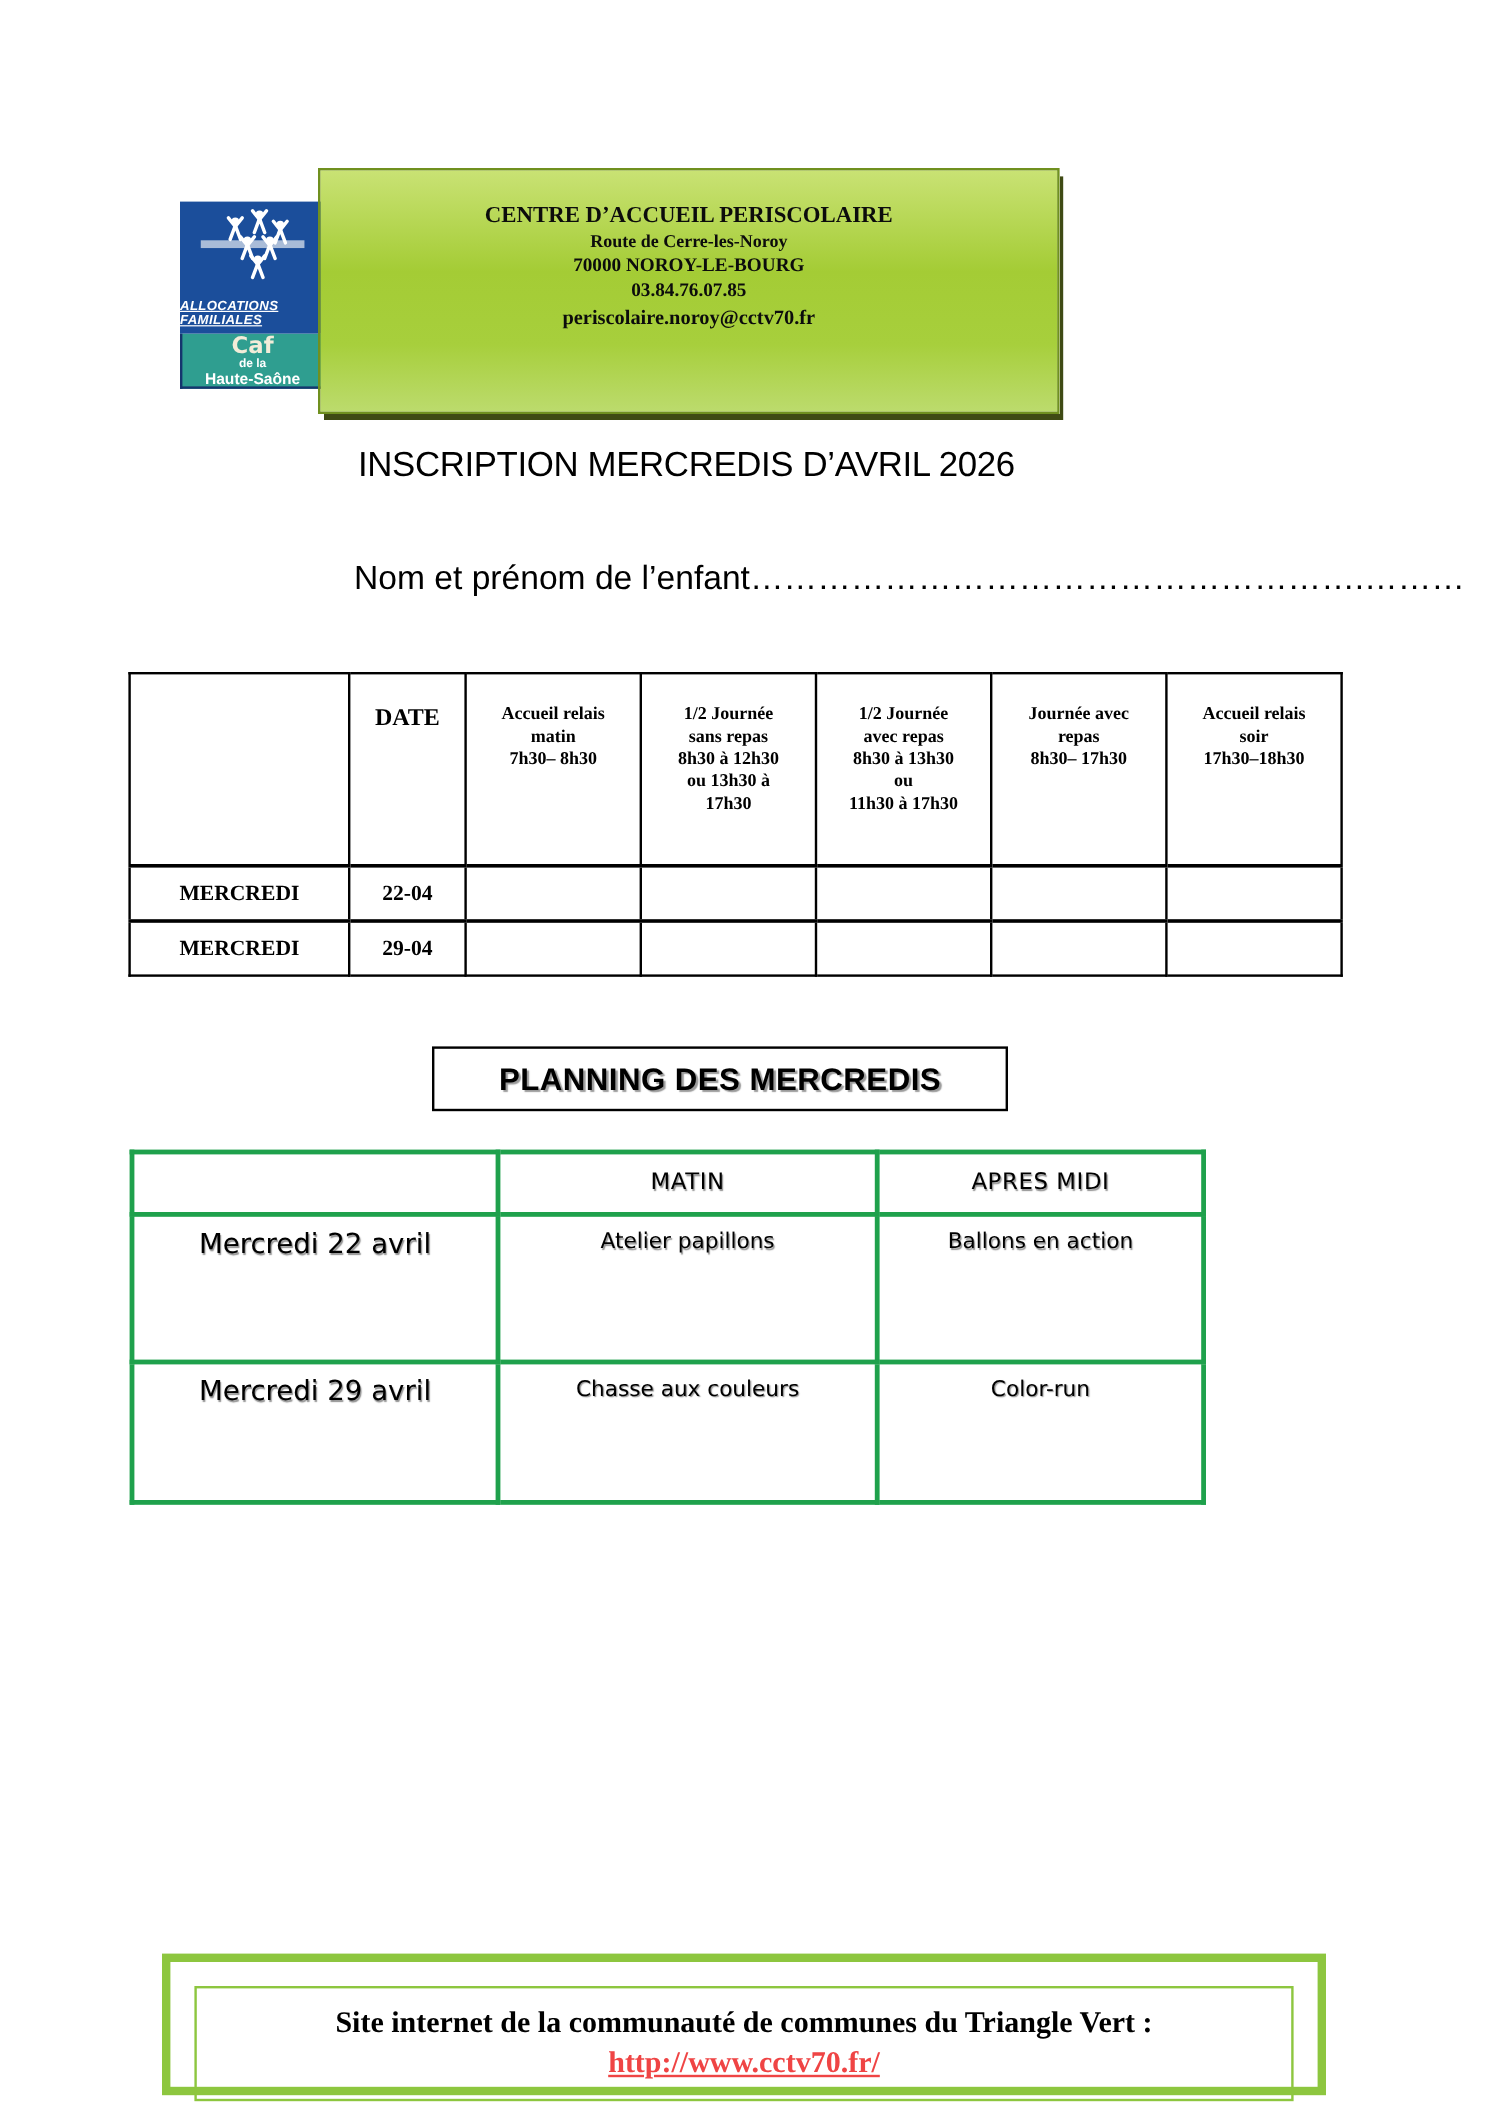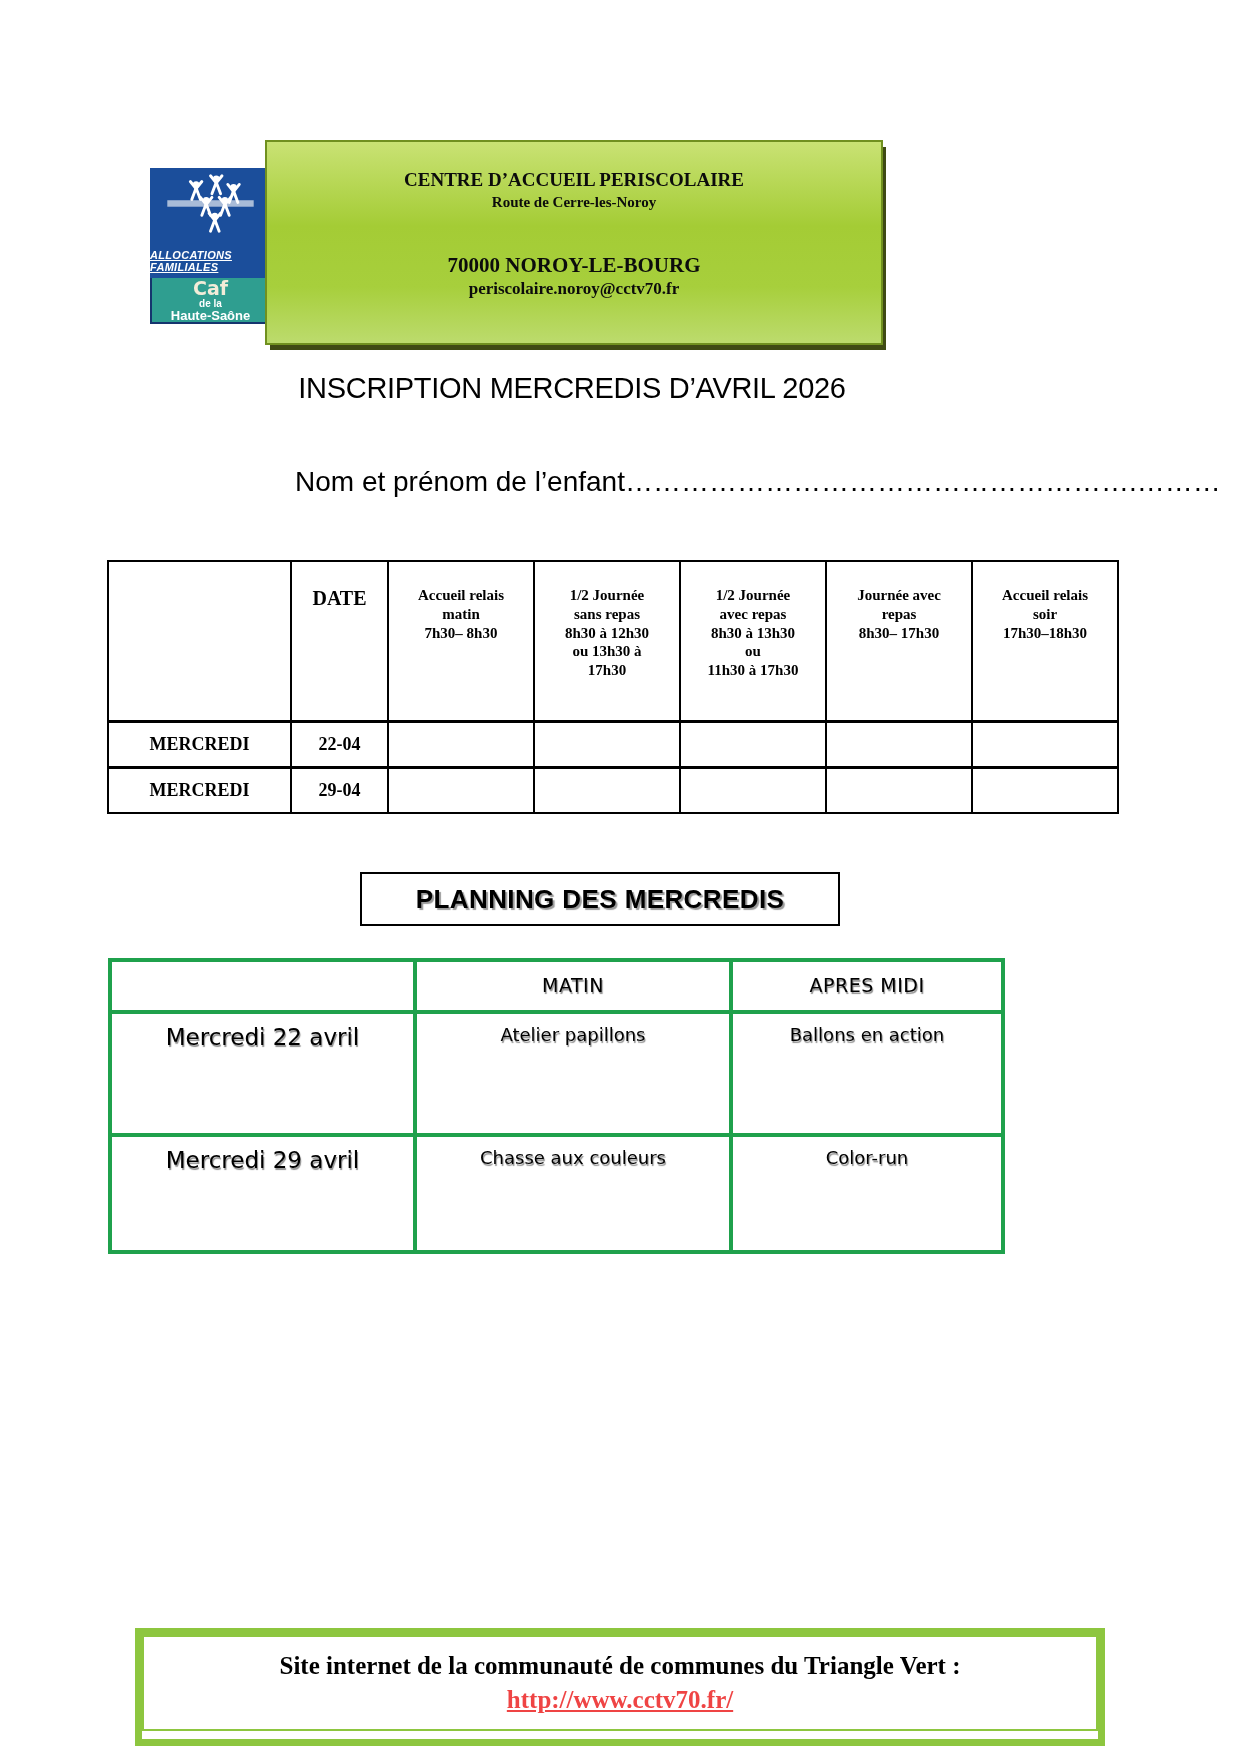--- a/index.html
+++ b/index.html
@@ -21,21 +21,21 @@
   .caf-region { font-size:13px; font-weight:bold; line-height:1.1; }
 
   
   .header-box { position:absolute; left:265px; top:140px; width:618px; height:205px;
                 background:linear-gradient(to bottom, #c9e274 0%, #a4cc35 42%, #a7cf3c 72%, #bcdb6d 100%);
                 border:2px solid #70901f; box-shadow:4px 6px 0 -1px #3f4a14;
                 text-align:center; padding-top:26px; color:#0c0c0c;
                 font-family:"Liberation Serif", serif; font-weight:bold; }
   .hb-l1 { font-size:19px; line-height:1.25; }
   .hb-l2 { font-size:15px; line-height:1.35; }
-  .hb-l3 { font-size:21px; line-height:1.25;margin-top:40px; }
+  .hb-l3 { font-size:16px; line-height:1.25; }
   .hb-l4 { font-size:16px; line-height:1.35; }
   .hb-l5 { font-size:17px; line-height:1.3; }
 
   
   .doc-title { position:absolute; left:12px; top:372px; width:1120px; text-align:center;
                font-size:29px; color:#000; letter-spacing:-0.3px; }
   .name-line { position:absolute; left:295px; top:466px; font-size:28px; color:#000; }
 
   
   .insc-table { position:absolute; left:107px; top:560px; border-collapse:collapse;
@@ -61,21 +61,21 @@
                    text-shadow:1px 1.5px 1px #8f8f8f; color:#000; }
   .plan-table tr.phdr td { height:52px; font-size:19px; padding-top:12px; letter-spacing:0.5px; }
   .plan-table tr.prow1 td { height:123px; }
   .plan-table tr.prow2 td { height:117px; }
   .plan-day { font-size:23px; padding-top:10px; }
   .plan-act { font-size:18px; padding-top:10px; }
 
   
   .footer-box { position:absolute; left:135px; top:1628px; width:970px; height:118px;
                 border:7px solid #8dc63f; background:#fff; }
-  .footer-inner { margin:0; height:calc(100% - 8px); border:2px solid #8dc63f;
+  .footer-inner { margin:20px; height:calc(100% - 8px); border:2px solid #8dc63f;
                   display:flex; flex-direction:column; align-items:center; justify-content:center;
                   gap:6px; font-family:"Liberation Serif", serif; font-weight:bold; color:#000; }
   .footer-line { font-size:25px; }
   .footer-link { font-size:25px; text-decoration:underline; color:#ef4444; cursor:pointer; }
 </style>
 </head>
 <body>
 
 <div class="page">
 
@@ -125,20 +125,21 @@
       <div class="caf-name">Caf</div>
       <div class="caf-dela">de la</div>
       <div class="caf-region">Haute-Saône</div>
     </div>
   </div>
 
   <div class="header-box">
     <div class="hb-l1">CENTRE D’ACCUEIL PERISCOLAIRE</div>
     <div class="hb-l2">Route de Cerre-les-Noroy</div>
     <div class="hb-l3">70000 NOROY-LE-BOURG</div>
+    <div class="hb-l4">03.84.76.07.85</div>
     <div class="hb-l5">periscolaire.noroy@cctv70.fr</div>
   </div>
 
   <div class="doc-title">INSCRIPTION MERCREDIS D’AVRIL 2026</div>
 
   <div class="name-line">Nom et prénom de l’enfant……………………………………………….………</div>
 
   <table class="insc-table">
     <colgroup>
       <col style="width:183px">

